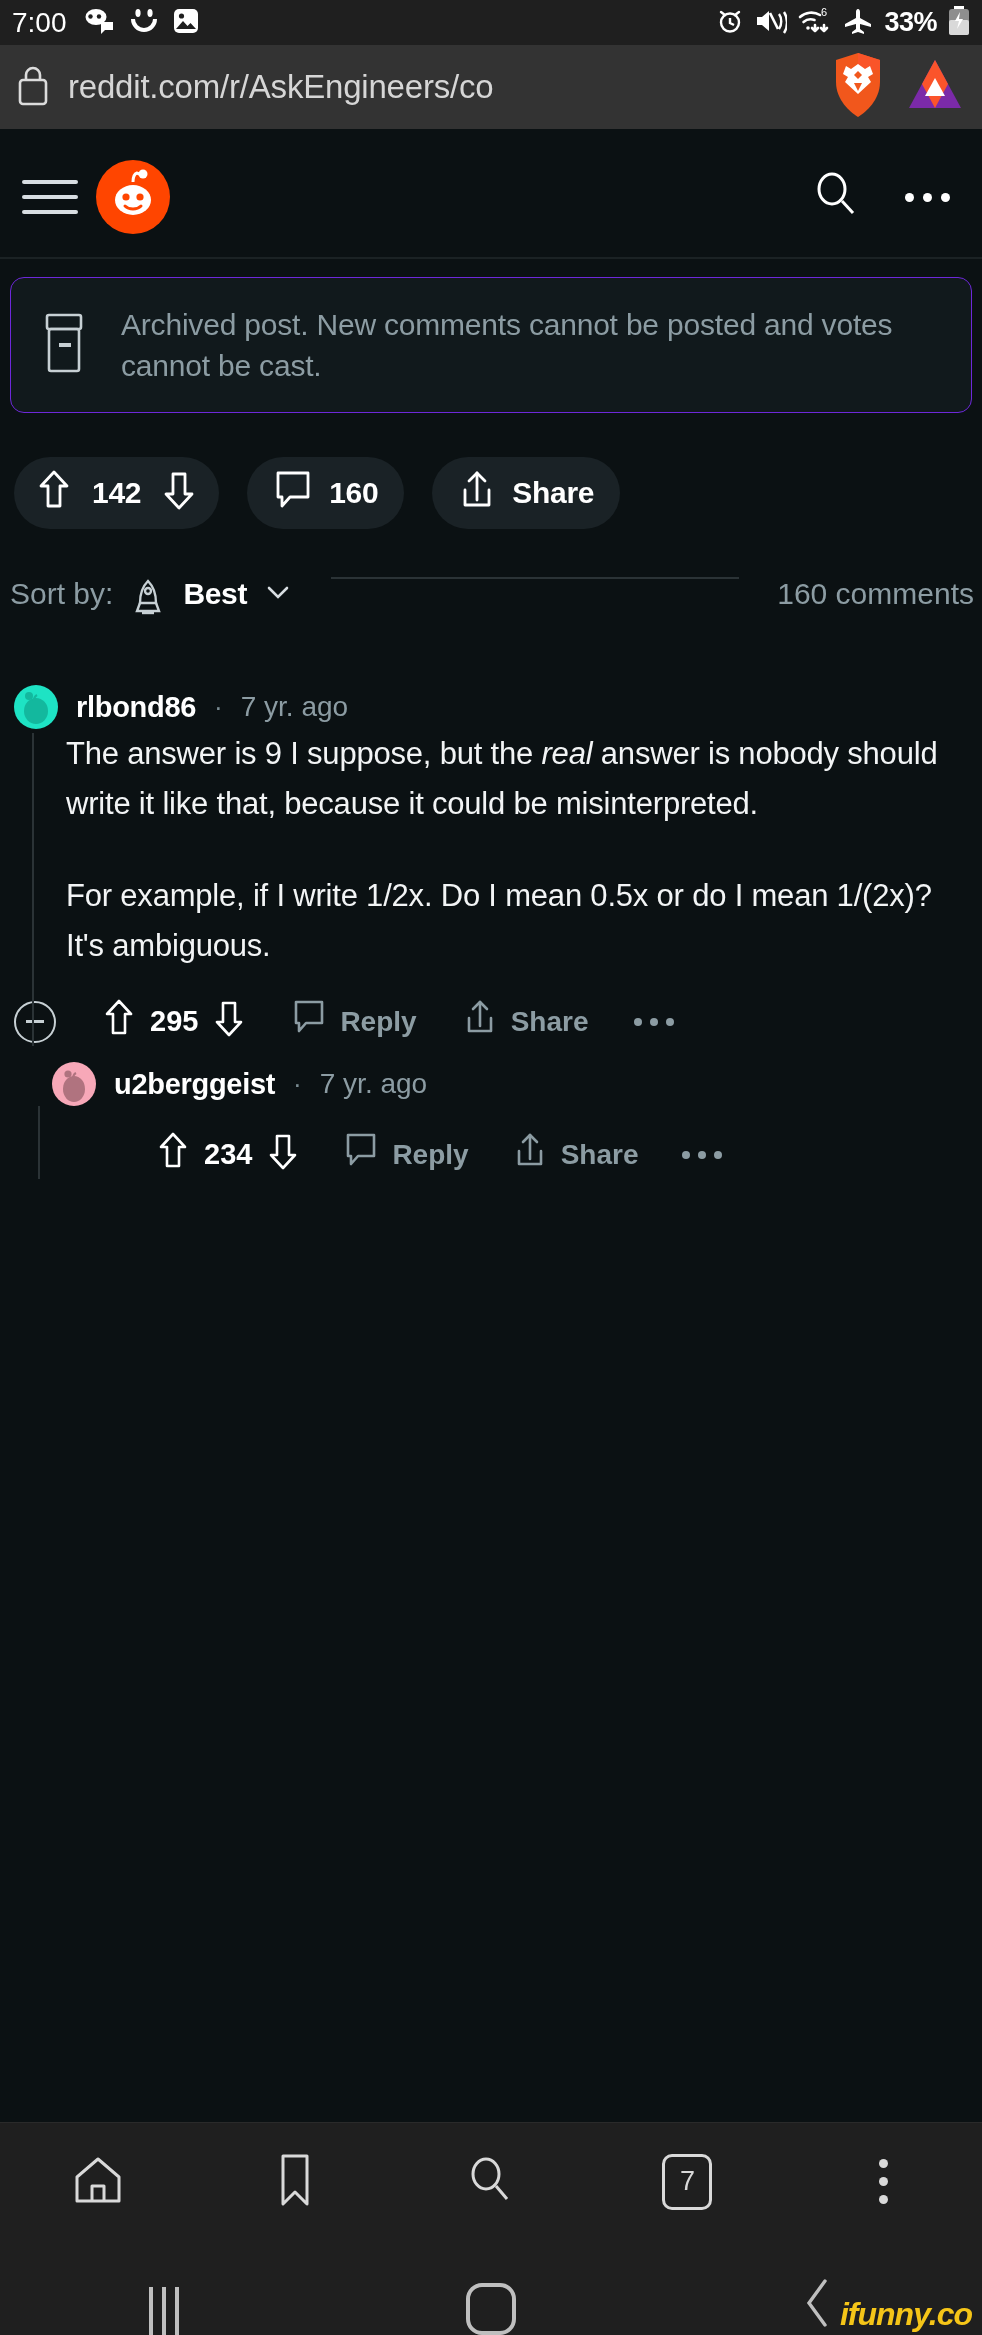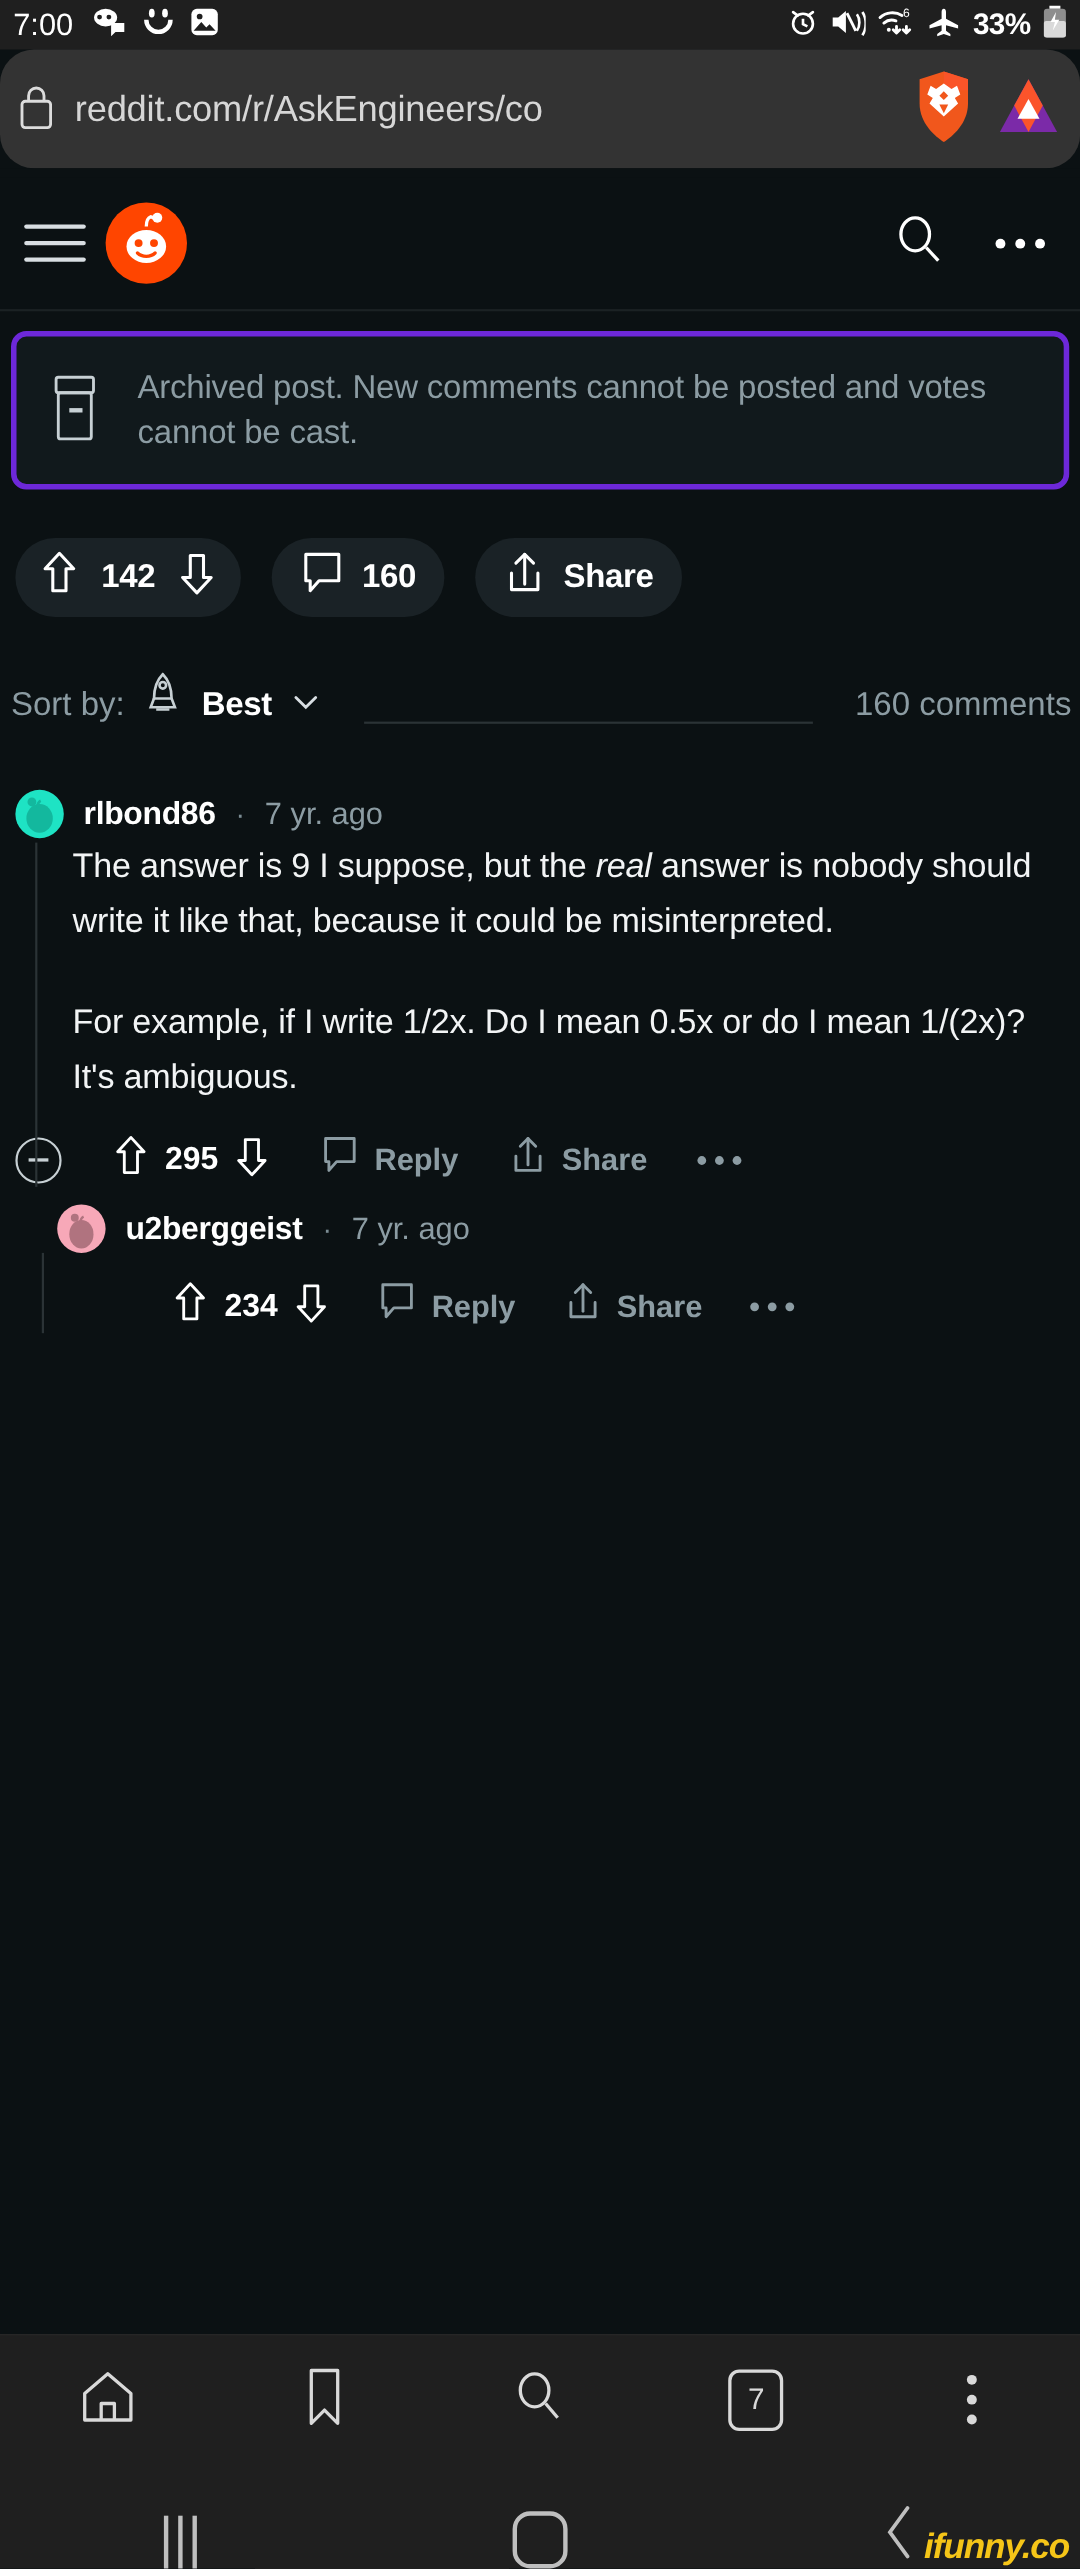--- a/index.html
+++ b/index.html
@@ -16,22 +16,22 @@
     padding:0 12px; color:#fff;
   }
   .sb-clock{ font-size:28px; letter-spacing:0px; font-weight:400; }
   .sb-left-icons{ display:flex; align-items:center; gap:14px; margin-left:18px; }
   .sb-spacer{ flex:1; }
   .sb-right-icons{ display:flex; align-items:center; gap:11px; }
   .sb-batt-text{ font-size:27px; font-weight:700; letter-spacing:-0.5px; }
 
   
   .urlbar{
-    height:108px; background:#333333; display:flex; align-items:center;
-    padding:0 16px; gap:18px;border-radius:31px;
+    height:84px; background:#333333; display:flex; align-items:center;
+    padding:0 16px; gap:18px;
   }
   .url-text{
     flex:1; color:#d6d6d6; font-size:33px; white-space:nowrap; overflow:hidden;
     letter-spacing:-0.2px;
   }
   .url-sep{ height:8px; }
 
   
   .reddit-header{
     height:120px; background:#0b1113; display:flex; align-items:center;
@@ -47,41 +47,41 @@
   }
   .hdr-spacer{ flex:1; }
   .hdr-right{ display:flex; align-items:center; gap:42px; padding-right:10px; }
   .dots-h{ display:flex; gap:9px; align-items:center; }
   .dots-h span{ width:9px; height:9px; border-radius:50%; background:#fff; }
   .hdr-divider{ height:2px; background:#1b2224; }
 
   
   .banner-wrap{ padding:18px 10px 0 10px; }
   .banner{
-    background:#11191c; border:5px solid #6d28d9; border-radius:14px;
+    background:#11191c; border:1px solid #6d28d9; border-radius:14px;
     display:flex; align-items:center; gap:28px;
     padding:26px 24px; min-height:126px;
   }
   .banner-text{
     color:#8c9ca3; font-size:30px; line-height:41px; letter-spacing:-0.2px;
   }
 
   
   .pill-row{ display:flex; gap:28px; padding:44px 14px 0 14px; align-items:center; }
   .pill{
     background:#1a2226; border-radius:44px; height:72px;
     display:flex; align-items:center; gap:16px; padding:16px 26px;
     color:#fff; font-size:30px; font-weight:700;
   }
   .pill.vote{ padding:0 22px; gap:20px; }
   .pill .lbl{ letter-spacing:-0.3px; }
 
   
   .sort-row{
-    display:flex; align-items:flex-end; padding:48px 8px 0 10px; gap:16px;
+    display:flex; align-items:flex-start; padding:48px 8px 0 10px; gap:16px;
   }
   .sort-label{ color:#8c9ca3; font-size:30px; }
   .sort-value{ color:#fff; font-size:30px; font-weight:700; letter-spacing:-0.3px; }
   .sort-line{ flex:1; height:2px; background:#2b3336; margin:0 22px; }
   .sort-count{ color:#8c9ca3; font-size:30px; white-space:nowrap; }
 
   
   .comments{ padding-top:44px; }
   .comment{ position:relative; }
   .c-head{ display:flex; align-items:center; gap:18px; padding:16px 0 0 0; }

